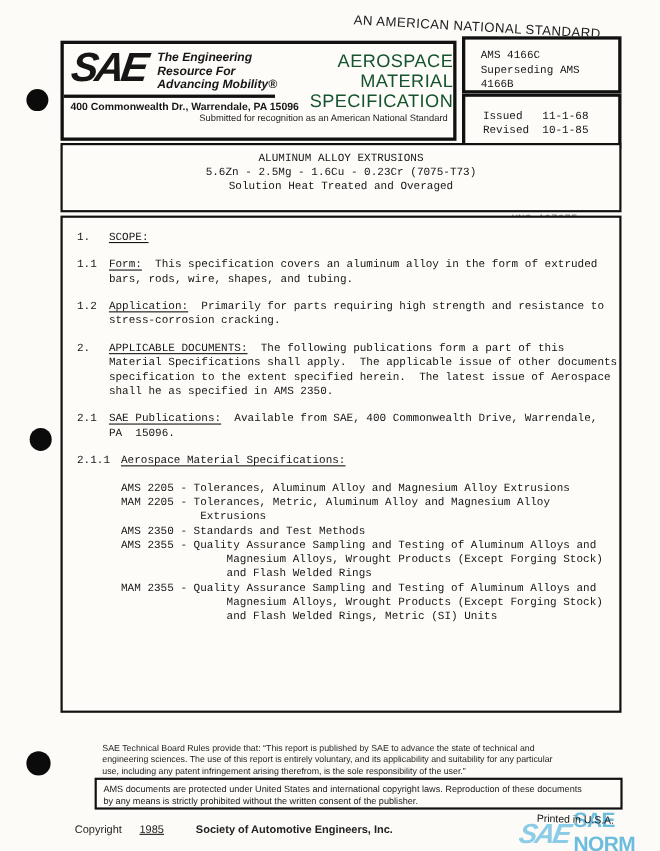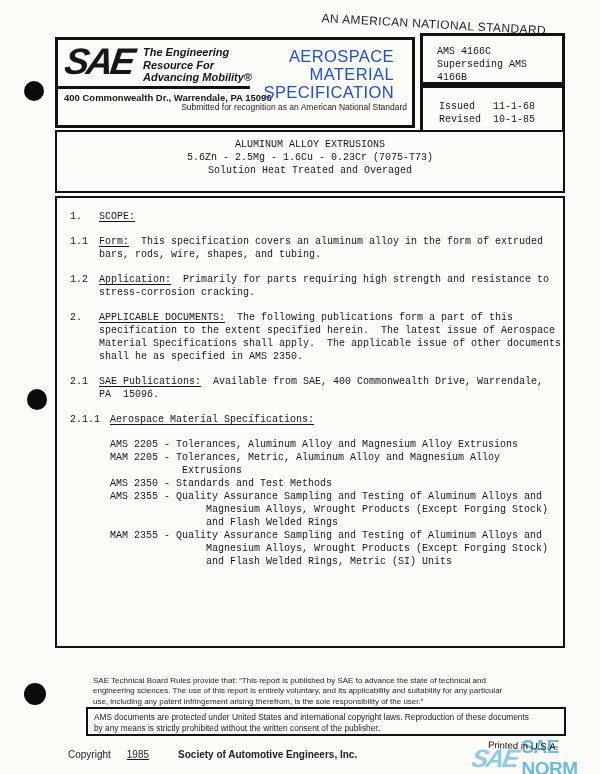--- a/index.html
+++ b/index.html
@@ -23,21 +23,21 @@
   .hole3{left:24px;top:683px;width:22px;height:22px;}
 
   
   .hdr-left{position:absolute;left:55px;top:37px;width:360px;height:91px;
     border:3px solid #111;box-sizing:border-box;background:#fdfcf9;}
   .sae-logo{position:absolute;left:7px;top:2px;font-size:37px;font-weight:900;font-style:italic;
     letter-spacing:-3px;transform:skewX(-8deg);line-height:40px;}
   .tagline{position:absolute;left:85px;top:6px;font-size:11px;font-weight:bold;font-style:italic;line-height:12.5px;}
   .addr-rule{position:absolute;left:0;top:46px;width:192px;height:3px;background:#111;}
   .addr{position:absolute;left:6px;top:52px;font-size:9.5px;font-weight:bold;}
-  .doctype{position:absolute;right:18px;top:7px;text-align:right;font-size:16.5px;line-height:18px;letter-spacing:.4px;color:#1d4ed8;}
+  .doctype{position:absolute;right:0;top:7px;text-align:right;font-size:16.5px;line-height:18px;letter-spacing:.4px;color:#14532d;}
   .submitted{position:absolute;right:5px;bottom:13px;font-size:8.5px;color:#1b1b1b;}
 
   .hdr-num{position:absolute;left:420px;top:33px;width:145px;height:52px;
     border:3px solid #111;box-sizing:border-box;background:#fdfcf9;
     font-size:10px;line-height:13px;padding:9px 0 0 14px;}
   .hdr-dates{position:absolute;left:420px;top:85px;width:145px;height:50px;
     border:3px solid #111;box-sizing:border-box;background:#fdfcf9;
     font-size:10px;line-height:13px;padding:12px 0 0 16px;}
   .date-row{display:flex;}
   .date-label{width:54px;}
@@ -154,22 +154,22 @@
         <div class="ptext">
           <div class="bline"><span class="u">Application:</span><span>  Primarily for parts requiring high strength and resistance to</span></div>
           <div class="bline">stress-corrosion cracking.</div>
         </div>
       </div>
 
       <div class="para">
         <span class="pnum">2.</span>
         <div class="ptext">
           <div class="bline"><span class="u">APPLICABLE DOCUMENTS:</span><span>  The following publications form a part of this</span></div>
+          <div class="bline">Material Specifications shall apply.  The applicable issue of other documents</div>
           <div class="bline">specification to the extent specified herein.  The latest issue of Aerospace</div>
-          <div class="bline">Material Specifications shall apply.  The applicable issue of other documents</div>
           <div class="bline">shall he as specified in AMS 2350.</div>
         </div>
       </div>
 
       <div class="para">
         <span class="pnum">2.1</span>
         <div class="ptext">
           <div class="bline"><span class="u">SAE Publications:</span><span>  Available from SAE, 400 Commonwealth Drive, Warrendale,</span></div>
           <div class="bline">PA  15096.</div>
         </div>

